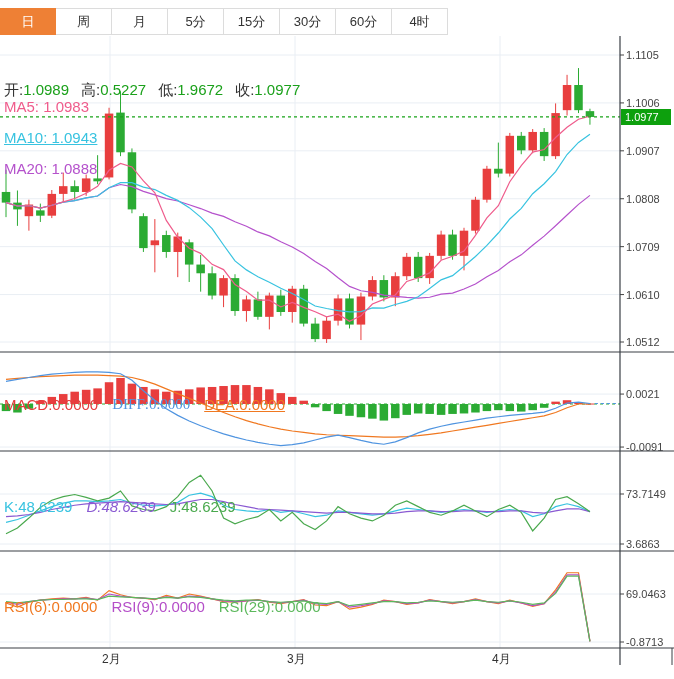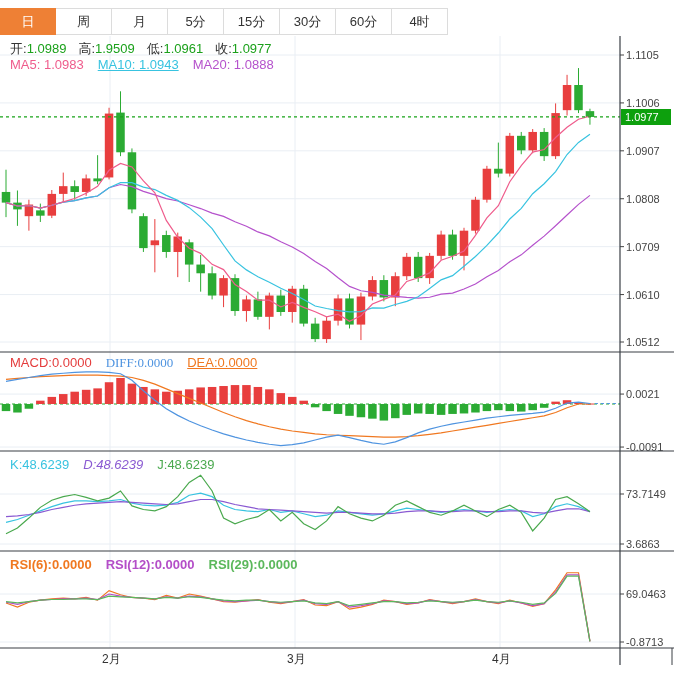--- a/index.html
+++ b/index.html
@@ -7,31 +7,31 @@
          font-family:"Liberation Sans","DejaVu Sans",sans-serif;}
   svg{position:absolute;left:0;top:0;}
   
   .tabbar{position:absolute;left:0;top:8px;display:flex;z-index:5;}
   .tab{width:56px;height:27px;box-sizing:border-box;border:1px solid #dcdcdc;border-left:none;
        background:#fff;color:#333;font-size:13px;display:flex;align-items:center;justify-content:center;
        cursor:pointer;}
   .tab:first-child{border-left:1px solid #dcdcdc;}
   .tab.active{background:var(--tab_active);border-color:var(--tab_active);color:#fff;}
   
-  .row{position:absolute;left:10px;display:flex;gap:14px;font-size:13px;z-index:4;white-space:nowrap;}
+  .row{position:absolute;left:4px;display:flex;gap:14px;font-size:15px;z-index:4;white-space:nowrap;margin-top:41px;}
   .pair .lbl{color:#333;}
   .pair .val{color:var(--green_text);}
   .ohlc{top:40px;gap:12px;}
-  .marow{top:57px;}
+  .marow{top:57px;flex-direction:column;}
   .ma5{color:var(--ma5);} .ma10{color:var(--ma10);text-decoration:underline;} .ma20{color:var(--ma20);text-align:center;}
   .macdrow{top:355px;}
   .c-macd{color:var(--macd);} .c-diff{color:var(--diff);font-family:Liberation Serif, serif;} .c-dea{color:var(--dea);text-decoration:underline;}
   .kdjrow{top:457px;}
   .c-k{color:var(--k);} .c-d{color:var(--d);font-style:italic;} .c-j{color:var(--j);}
-  .rsirow{top:557px;font-weight:bold;}
+  .rsirow{top:557px;}
   .c-rsi6{color:var(--rsi6);} .c-rsi12{color:var(--rsi12);} .c-rsi24{color:var(--rsi24);}
   .price-tag{position:absolute;left:621px;top:109px;width:50px;height:16px;background:var(--price_tag);
              color:#fff;font-size:11px;line-height:16px;padding-left:4px;box-sizing:border-box;z-index:4;}
 </style>
 </head>
 <body>
 
 <div class="stage">
 
   <svg id="chart-svg" width="674" height="679" viewBox="0 0 674 679">
@@ -282,22 +282,22 @@
     <div class="tab">月</div>
     <div class="tab">5分</div>
     <div class="tab">15分</div>
     <div class="tab">30分</div>
     <div class="tab">60分</div>
     <div class="tab">4时</div>
   </div>
 
   <div class="row ohlc">
     <span class="pair"><span class="lbl">开:</span><span class="val">1.0989</span></span>
-    <span class="pair"><span class="lbl">高:</span><span class="val">1.9509</span></span>
-    <span class="pair"><span class="lbl">低:</span><span class="val">1.0961</span></span>
+    <span class="pair"><span class="lbl">高:</span><span class="val">0.5227</span></span>
+    <span class="pair"><span class="lbl">低:</span><span class="val">1.9672</span></span>
     <span class="pair"><span class="lbl">收:</span><span class="val">1.0977</span></span>
   </div>
 
   <div class="row marow">
     <span class="ma5">MA5: 1.0983</span>
     <span class="ma10">MA10: 1.0943</span>
     <span class="ma20">MA20: 1.0888</span>
   </div>
 
   <div class="row macdrow">
@@ -307,19 +307,19 @@
   </div>
 
   <div class="row kdjrow">
     <span class="c-k">K:48.6239</span>
     <span class="c-d">D:48.6239</span>
     <span class="c-j">J:48.6239</span>
   </div>
 
   <div class="row rsirow">
     <span class="c-rsi6">RSI(6):0.0000</span>
-    <span class="c-rsi12">RSI(12):0.0000</span>
+    <span class="c-rsi12">RSI(9):0.0000</span>
     <span class="c-rsi24">RSI(29):0.0000</span>
   </div>
 
   <div class="price-tag">1.0977</div>
 
 </div>
 
 </body></html>

